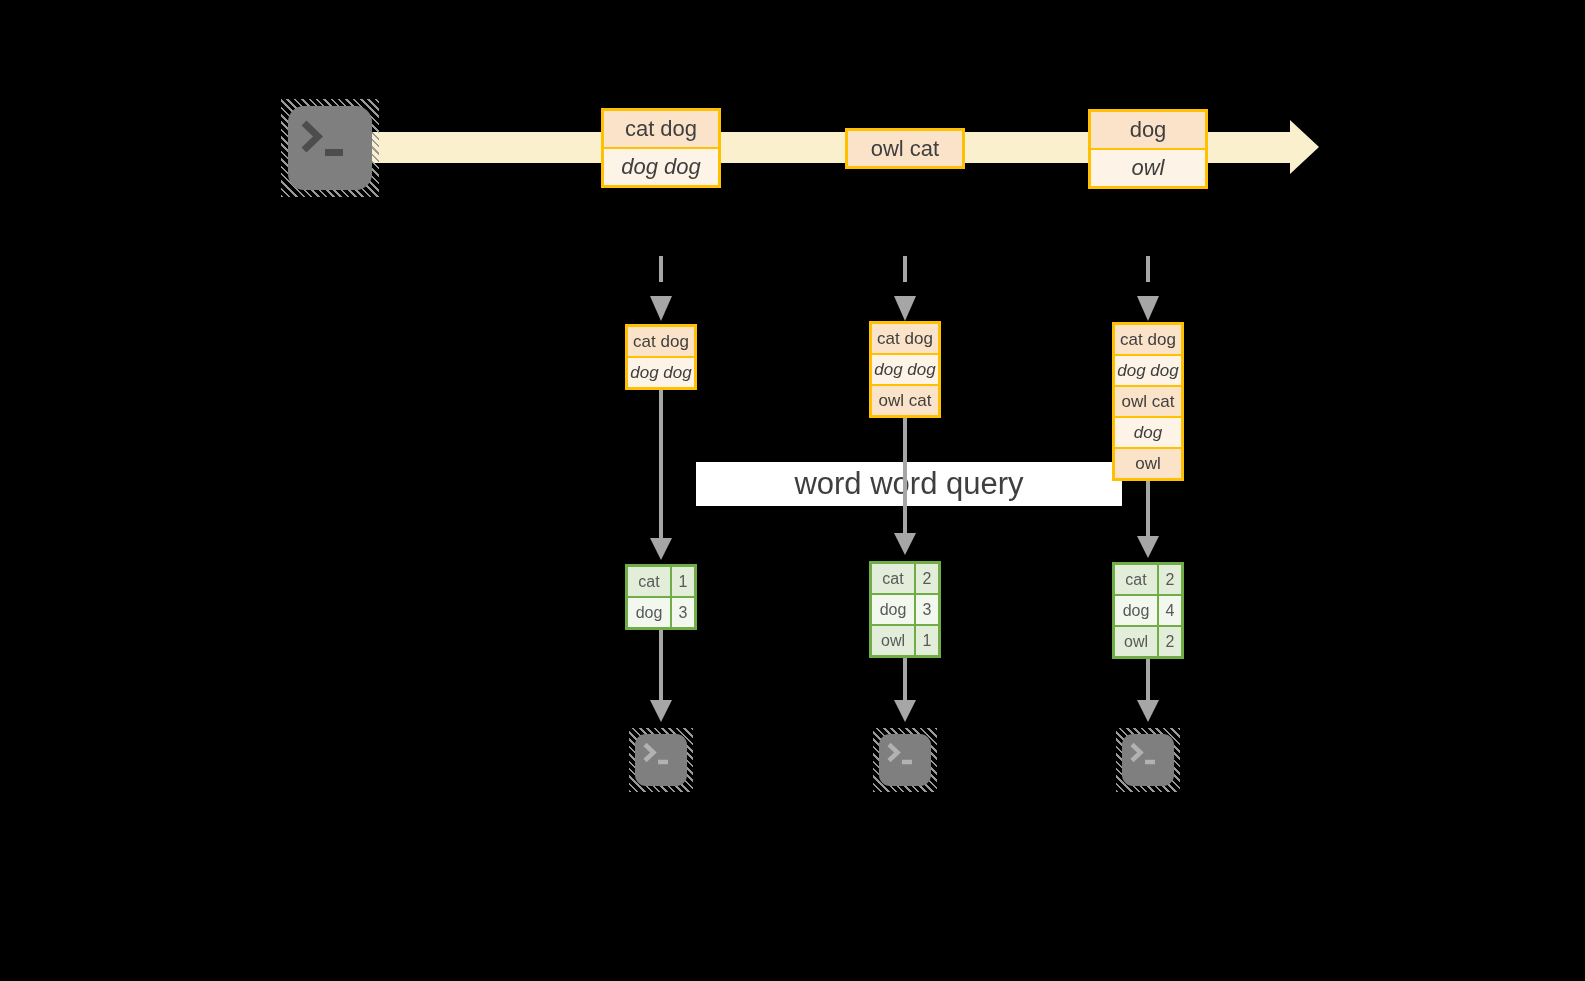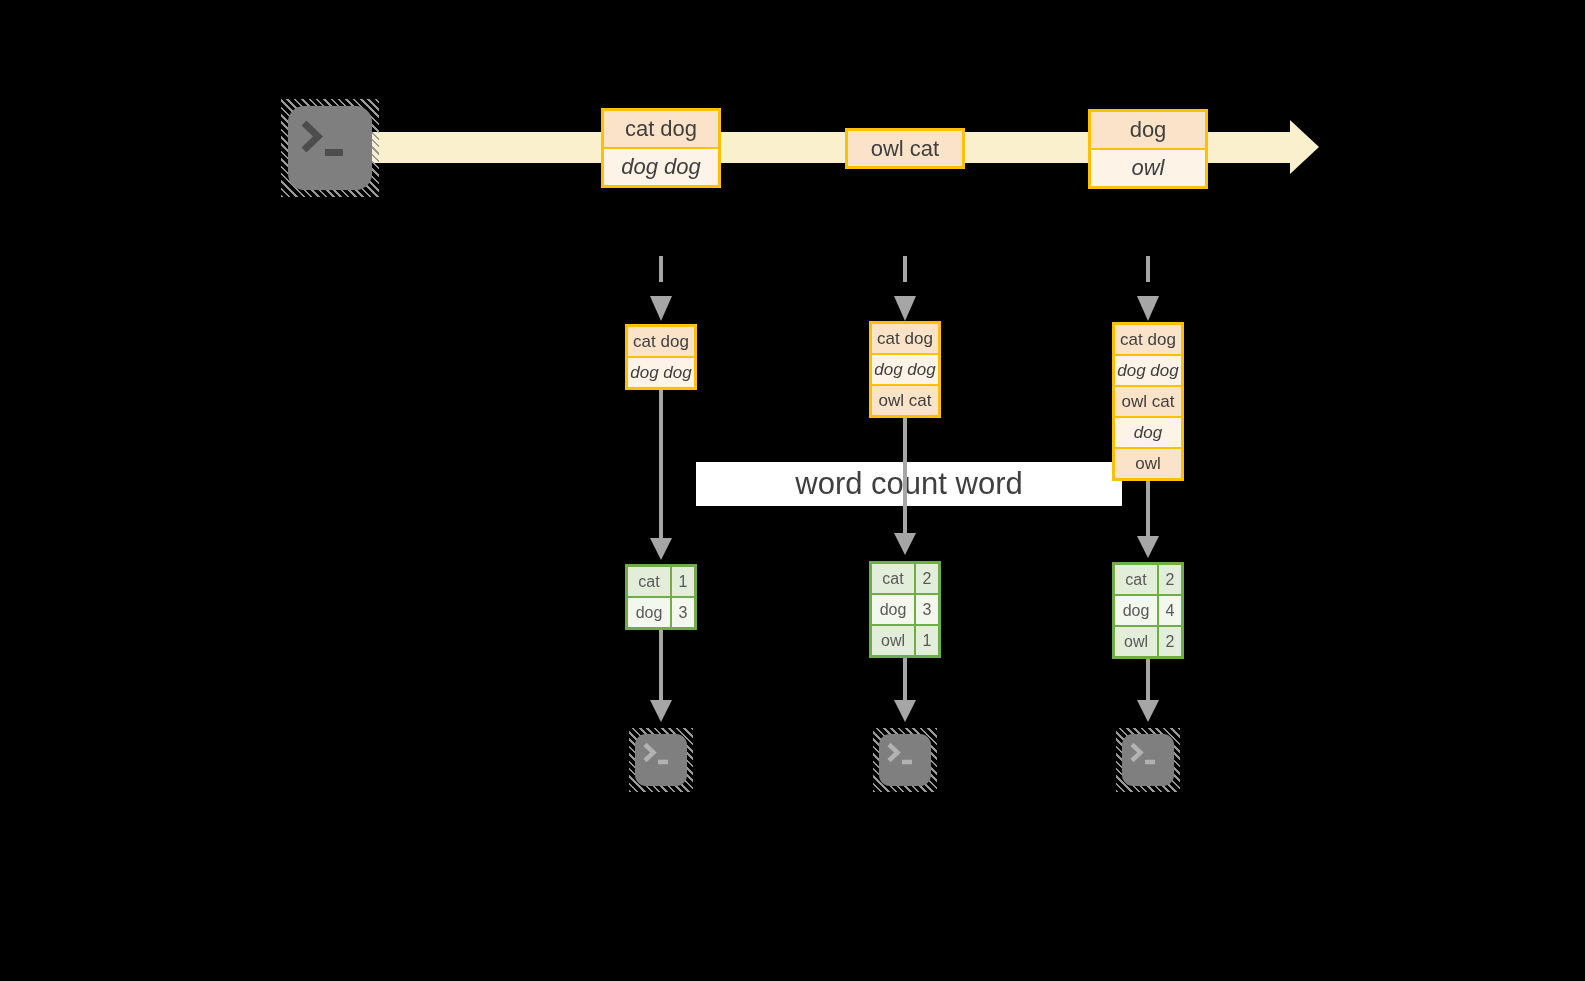--- a/index.html
+++ b/index.html
@@ -62,21 +62,21 @@
         font-size:16px;color:var(--text-cell,#595959);}
   .gdark{background:var(--green-dark,#E3EEDA);}
   .glight{background:var(--green-light,#F3F8EE);}
 </style>
 </head>
 <body>
 
 <div class="canvas">
 
   <div class="banner">
-    <span>word count word</span>
+    <span>word word query</span>
   </div>
 
   <div class="band"></div>
   <div class="band-head"></div>
 
   <svg class="arrows" width="1585" height="981">
 
     <line class="flow dashed" x1="661" y1="256" x2="661" y2="298"></line>
     <polygon class="flow-head" points="650,296 672,296 661,321"></polygon>
     <line class="flow dashed" x1="905" y1="256" x2="905" y2="298"></line>

